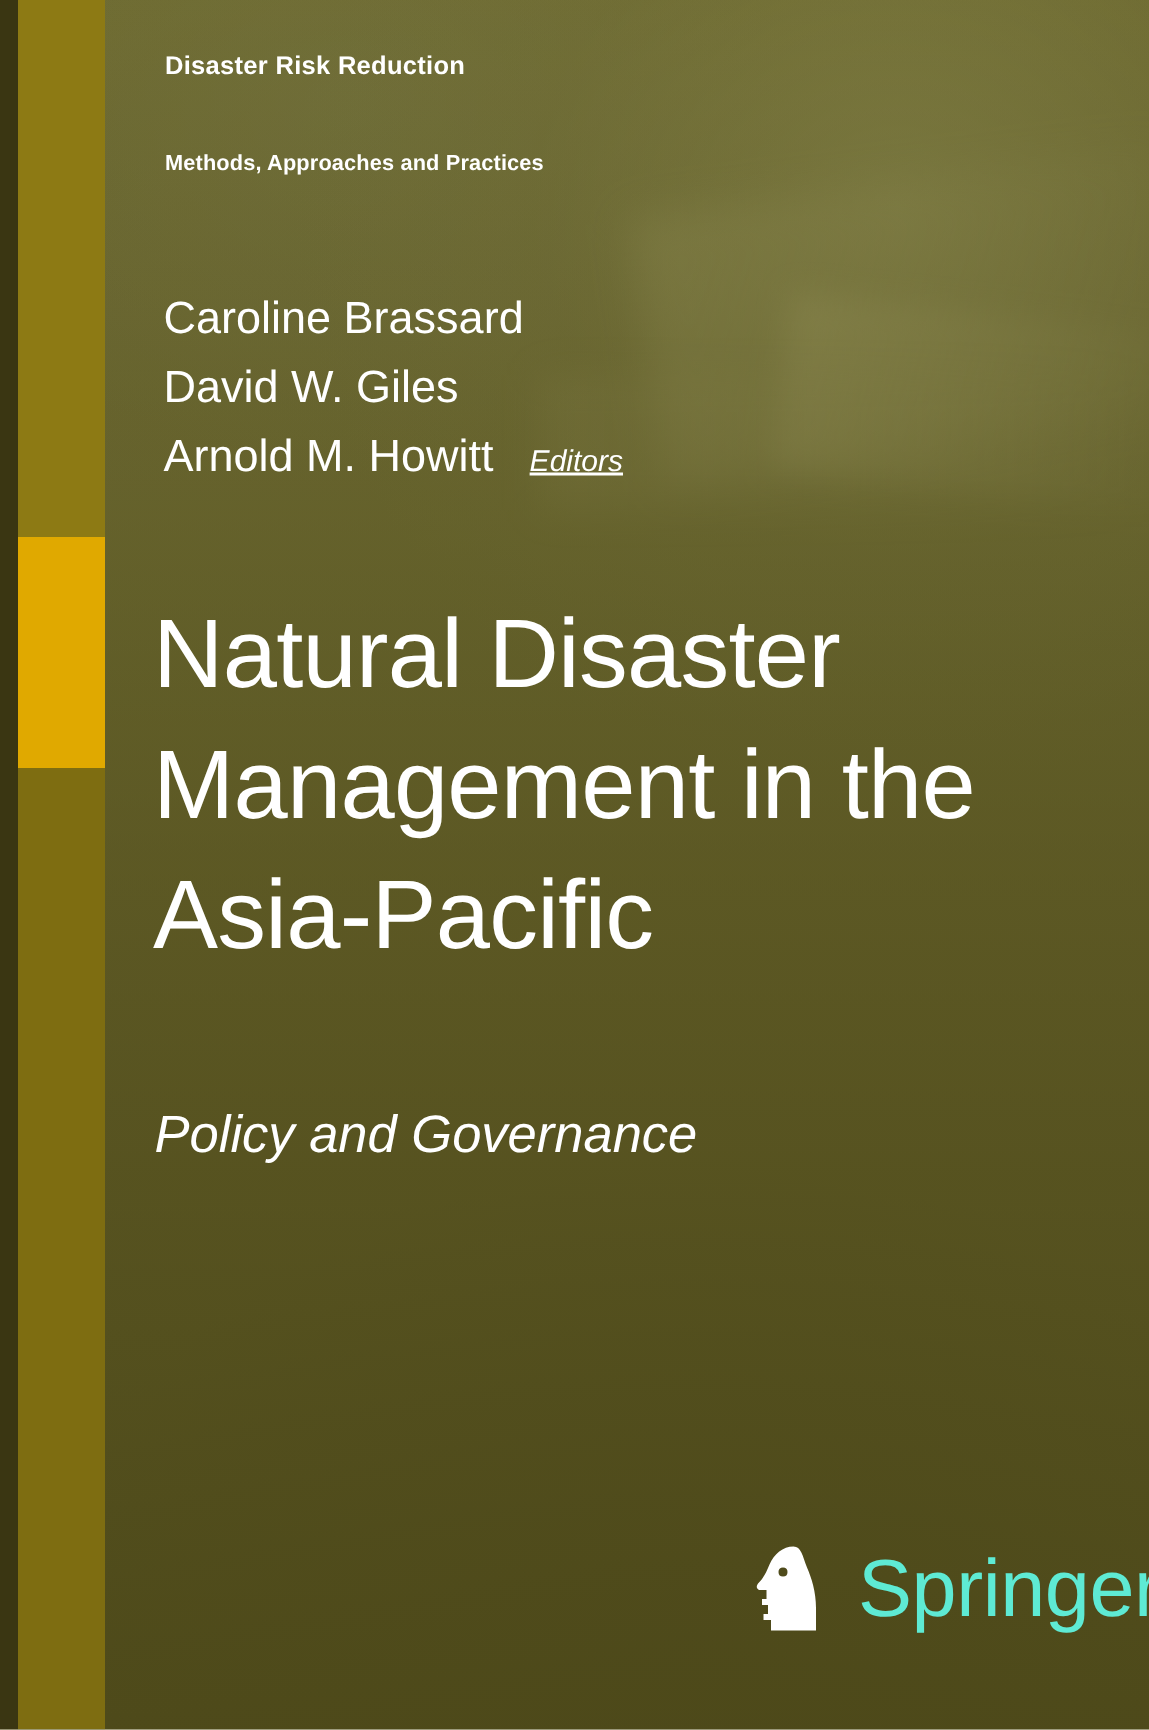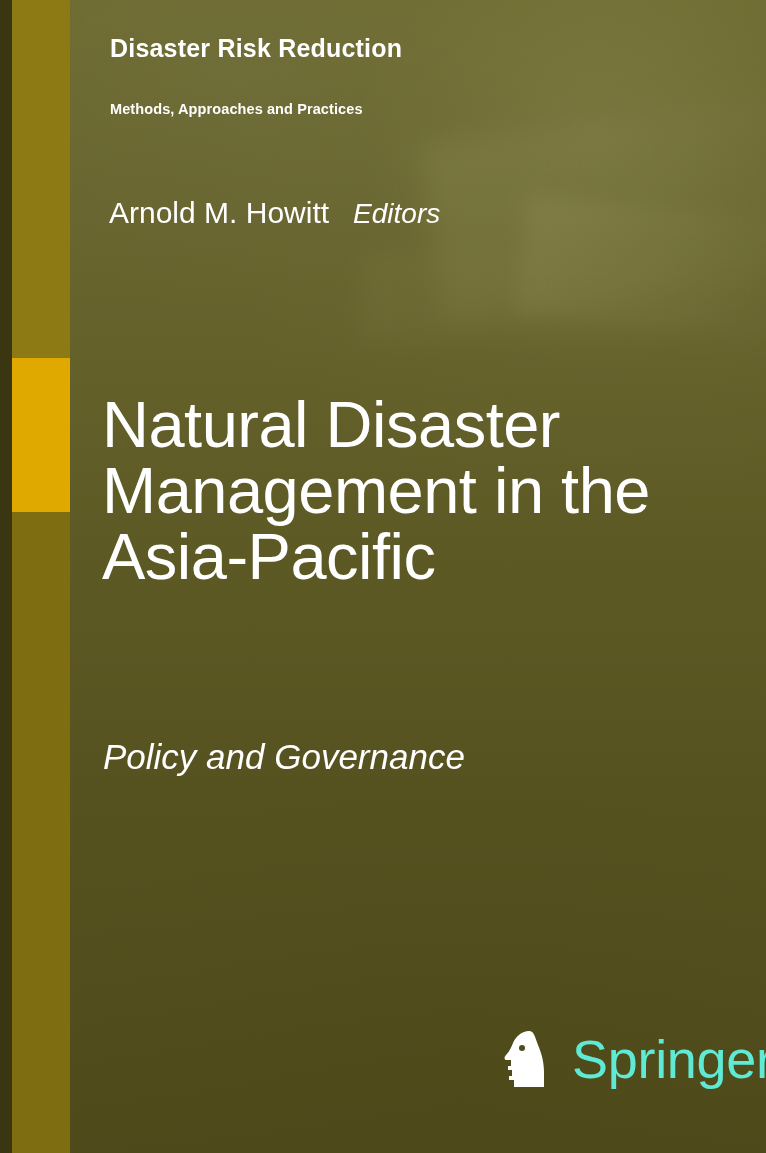--- a/index.html
+++ b/index.html
@@ -78,21 +78,21 @@
     width: 58px; height: 641px;
     background: #7e6d11;
   }
 
   
   .series {
     position: absolute;
     left: 110px;
     top: 34px;
     color: #ffffff;
-    font-size: 25px;
+    font-size: 17px;
     font-weight: bold;
     letter-spacing: 0.2px;
   }
   .series-sub {
     position: absolute;
     left: 110px;
     top: 73px;
     color: #ffffff;
     font-size: 14.5px;
     font-weight: bold;
@@ -109,35 +109,36 @@
   }
   .editor-line {
     color: #ffffff;
     font-size: 30px;
     font-weight: 400;
     line-height: 46px;
     white-space: nowrap;
   }
   .editors-role {
     font-style: italic;
-    font-size: 28px;
+    font-size: 20px;
     padding-left: 24px;
     color: #ffffff;
+    text-decoration: underline;
   }
 
   
   .title {
     position: absolute;
     left: 102px;
     top: 392px;
     width: 640px;
     color: #ffffff;
     font-size: 65px;
     font-weight: 400;
-    line-height: 66px;
+    line-height: 87px;
     letter-spacing: -0.5px;
   }
   .subtitle {
     position: absolute;
     left: 103px;
     top: 735px;
     width: 620px;
     color: #ffffff;
     font-size: 35px;
     font-weight: 400;
@@ -179,20 +180,22 @@
 
   <div class="left-bar-dark"></div>
   <div class="left-bar-gold-top"></div>
   <div class="left-bar-yellow"></div>
   <div class="left-bar-gold-bottom"></div>
 
   <div class="series">Disaster Risk Reduction</div>
   <div class="series-sub">Methods, Approaches and Practices</div>
 
   <div class="editors">
+    <div class="editor-line">Caroline Brassard</div>
+    <div class="editor-line">David W. Giles</div>
     <div class="editor-line"><span>Arnold M. Howitt</span><span class="editors-role">Editors</span></div>
   </div>
 
   <div class="title">Natural Disaster Management in the Asia-Pacific</div>
   <div class="subtitle">Policy and Governance</div>
 
   <div class="publisher">
     <div class="springer-mark">
       <svg viewBox="0 0 58 62" width="58" height="62" aria-hidden="true">
         <path fill="#ffffff" d="M29 3 C22 3 16 8 13 15 C11 20 9 24 6 27 C4 29 4 31 6 32 L11 32 L11 38 L8 38 L8 42 L12 42 L12 48 L9 48 L9 52 L14 52 L14 58 L44 58 L44 44 C44 33 41 24 38 17 C35 9 34 3 29 3 Z M22 17 C24 17 25 18 25 20 C25 22 24 23 22 23 C20 23 19 22 19 20 C19 18 20 17 22 17 Z"></path>

